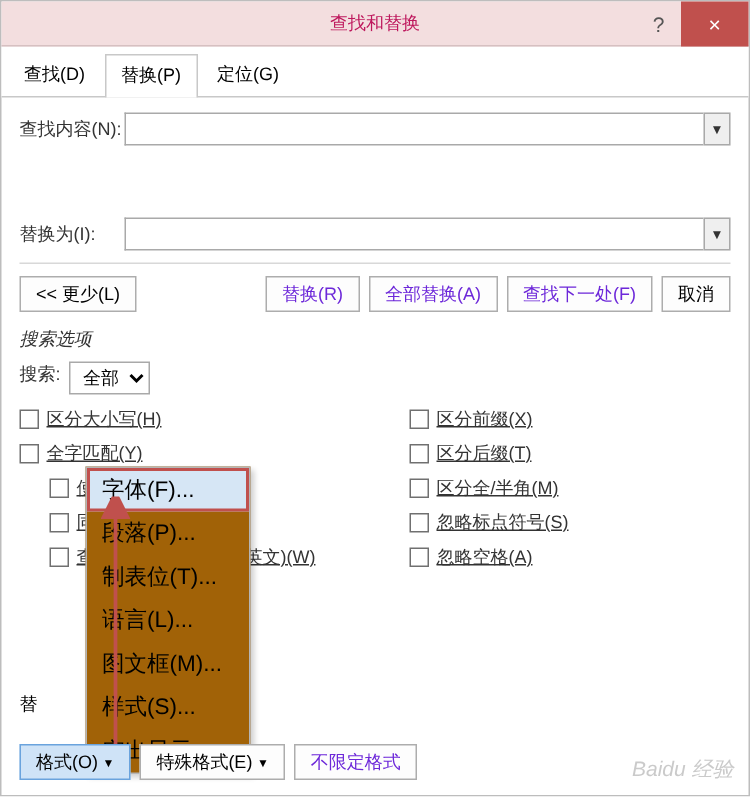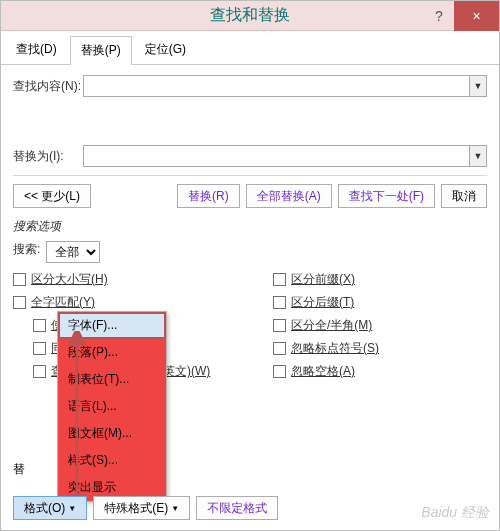--- a/index.html
+++ b/index.html
@@ -1,19 +1,19 @@
 <!DOCTYPE html>
 <html><head>
 <meta charset="utf-8">
 <style>
   * { box-sizing: border-box; font-family: "Microsoft YaHei", "SimSun", sans-serif; }
   body { margin: 0; background: #fff; }
   .window { width: 500px; height: 531px; border: 1px solid #bdbdbd; background: #fff; position: relative; }
   .titlebar { height: 30px; background: #f3dedf; border-bottom: 1px solid #d6c0c1; display: flex; align-items: center; justify-content: center; position: relative; }
-  .titlebar-title { font-size: 16px; color: #0f766e; }
+  .titlebar-title { font-size: 12px; color: #be185d; }
   .titlebar-buttons { position: absolute; right: 0; top: 0; display: flex; height: 30px; }
   .tbtn { width: 30px; height: 30px; display: flex; align-items: center; justify-content: center; font-size: 14px; color: #555; }
   .tbtn.close { background: #c0504d; color: #fff; width: 45px; }
   .tabs { display: flex; padding: 4px 4px 0 4px; background: #fff; border-bottom: 1px solid #c8c8c8; }
   .tab { padding: 5px 10px 6px; font-size: 12px; border: 1px solid transparent; border-bottom: none; margin-right: 2px; cursor: default; }
   .tab.active { border-color: #c8c8c8; background: #fff; position: relative; top: 1px; }
   .body { padding: 10px 12px; font-size: 12px; color: #333; }
   .row { display: flex; align-items: center; margin-bottom: 8px; }
   .row .lbl { width: 70px; }
   .combo { flex: 1; display: flex; }
@@ -26,21 +26,21 @@
   .btn.disabled { color: #6d28d9; }
   .btn.blue { background: #cfe3f7; border-color: #6aa3dd; }
   .section-title { margin: 4px 0 6px; font-style: italic; }
   .search-scope { display: flex; gap: 6px; margin-bottom: 8px; }
   .select { height: 22px; border: 1px solid #a9a9a9; padding: 0 4px; font-size: 12px; background: #fff; }
   .options-grid { display: flex; }
   .options-col { display: flex; flex-direction: column; gap: 6px; text-decoration: underline; }
   .options-col.left { width: 260px; }
   .checkbox { display: flex; align-items: center; gap: 5px; font-size: 12px; }
   .chk { width: 13px; height: 13px; border: 1px solid #707070; background: #fff; }
-  .format-menu { position: absolute; left: 56px; top: 310px; width: 110px; background: #ef4444; border: 1px solid #b5b5b5; box-shadow: 2px 2px 4px rgba(0,0,0,0.2); font-size: 12px; }
+  .format-menu { position: absolute; left: 56px; top: 310px; width: 110px; background: #a16207; border: 1px solid #b5b5b5; box-shadow: 2px 2px 4px rgba(0,0,0,0.2); font-size: 15px; }
   .format-menu .item { padding: 5px 10px; white-space: nowrap; }
   .format-menu .item.hl { background: #d6e6f5; border: 2px solid #c0504d; padding: 3px 8px; }
   .arrow-annotation { position: absolute; left: 66px; top: 330px; pointer-events: none; }
   .bottom-row { position: absolute; left: 12px; bottom: 10px; display: flex; gap: 6px; align-items: flex-start; }
   .dropdown-caret { font-size: 8px; margin-left: 3px; }
   .watermark { position: absolute; right: 10px; bottom: 8px; font-size: 14px; color: rgba(180,180,180,0.7); font-style: italic; pointer-events: none; }
   .replace-lbl-marker { position: absolute; left: 12px; top: 460px; font-size: 12px; }
 </style>
 </head>
 <body>

